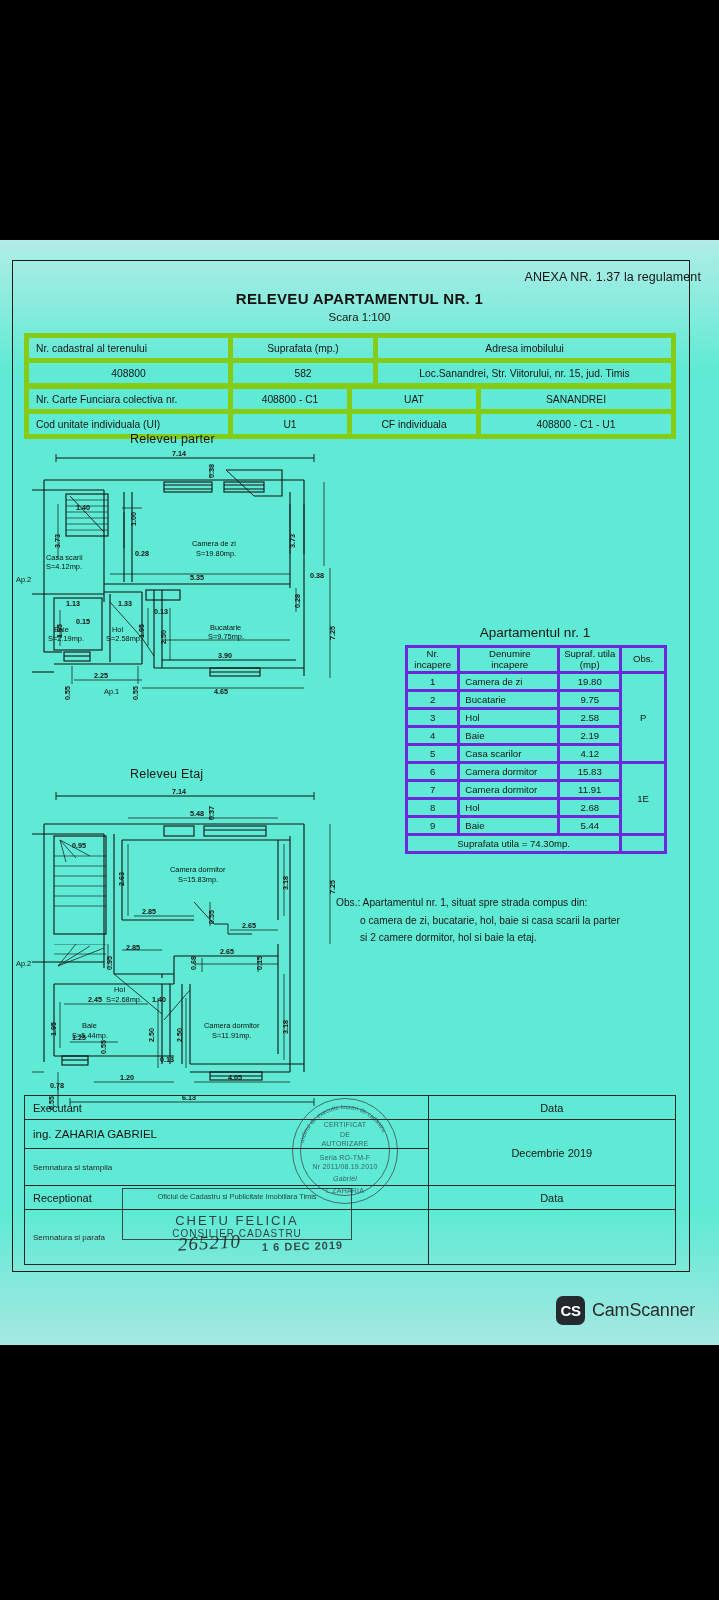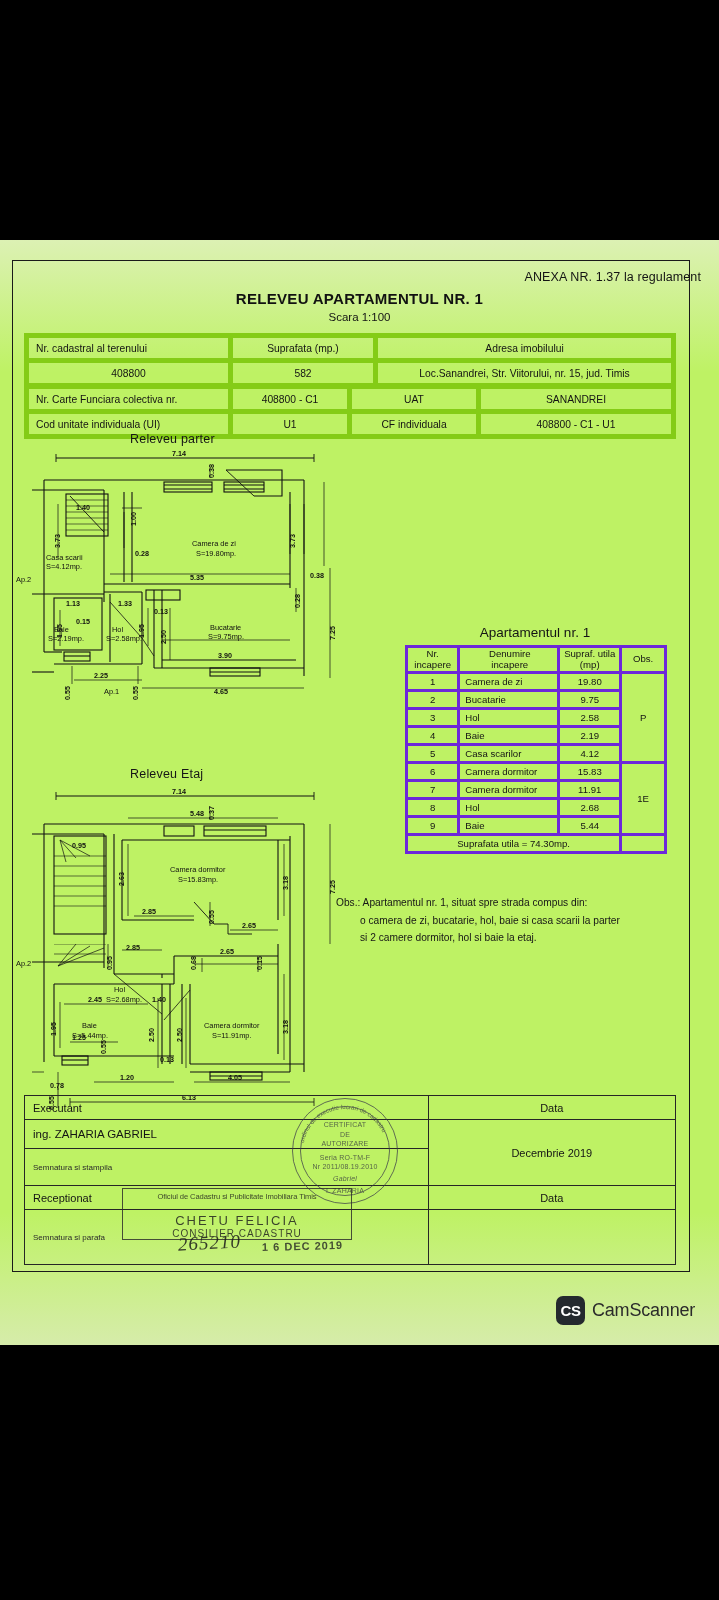--- a/index.html
+++ b/index.html
@@ -15,21 +15,21 @@
     font-family: "Liberation Sans", sans-serif;
   }
 
   
   .page-sheet {
     position: absolute;
     left: 0;
     top: 240px;
     width: 719px;
     height: 1105px;
-    background: #bef264;
+    background: #5eead4;
   }
 
   
   .scan-tint {
     position: absolute;
     inset: 0;
     background: linear-gradient(180deg, rgba(245,240,245,0.55) 0%, rgba(255,255,255,0) 12%, rgba(255,255,255,0) 88%, rgba(238,230,240,0.5) 100%);
     pointer-events: none;
   }
 

